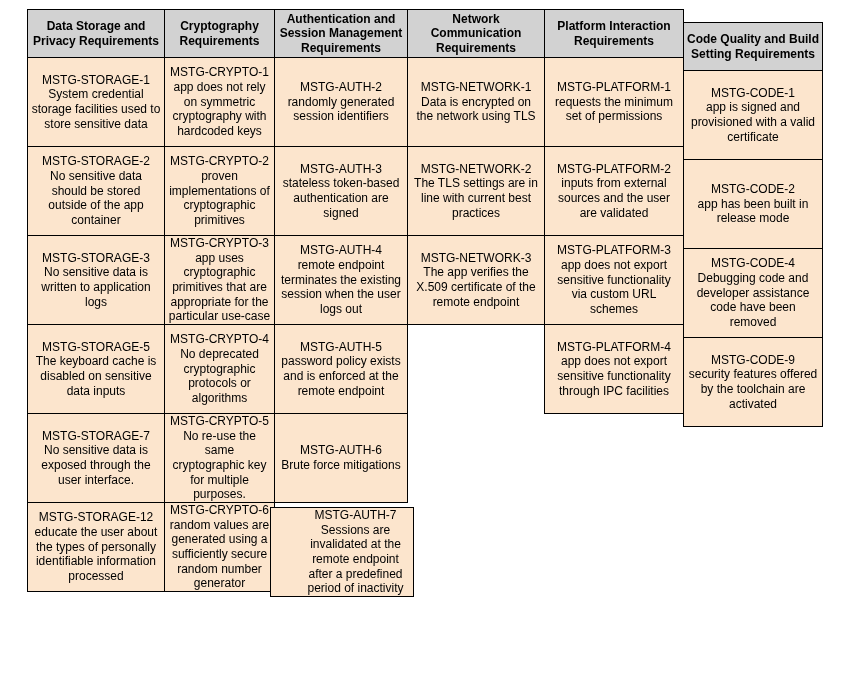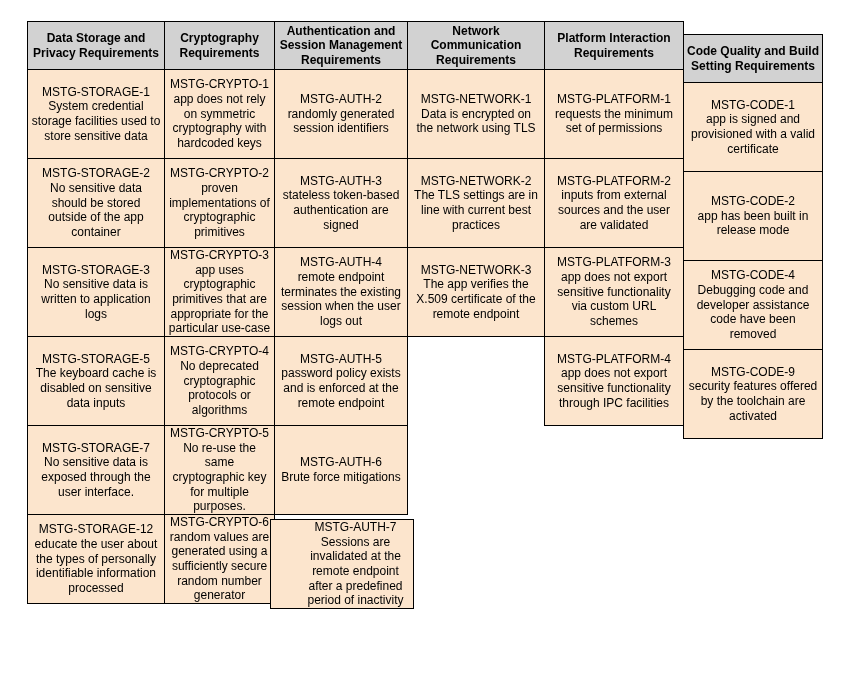--- a/index.html
+++ b/index.html
@@ -11,21 +11,21 @@
   }
   .canvas {
     position: relative;
     width: 861px;
     height: 695px;
     background: #ffffff;
     overflow: hidden;
   }
   .table {
     position: absolute;
-    top: 21px;
+    top: 9px;
     left: 27px;
     display: flex;
     align-items: flex-start;
   }
   .col {
     display: flex;
     flex-direction: column;
     flex: 0 0 auto;
   }
   .col + .col { margin-left: -1px; }

